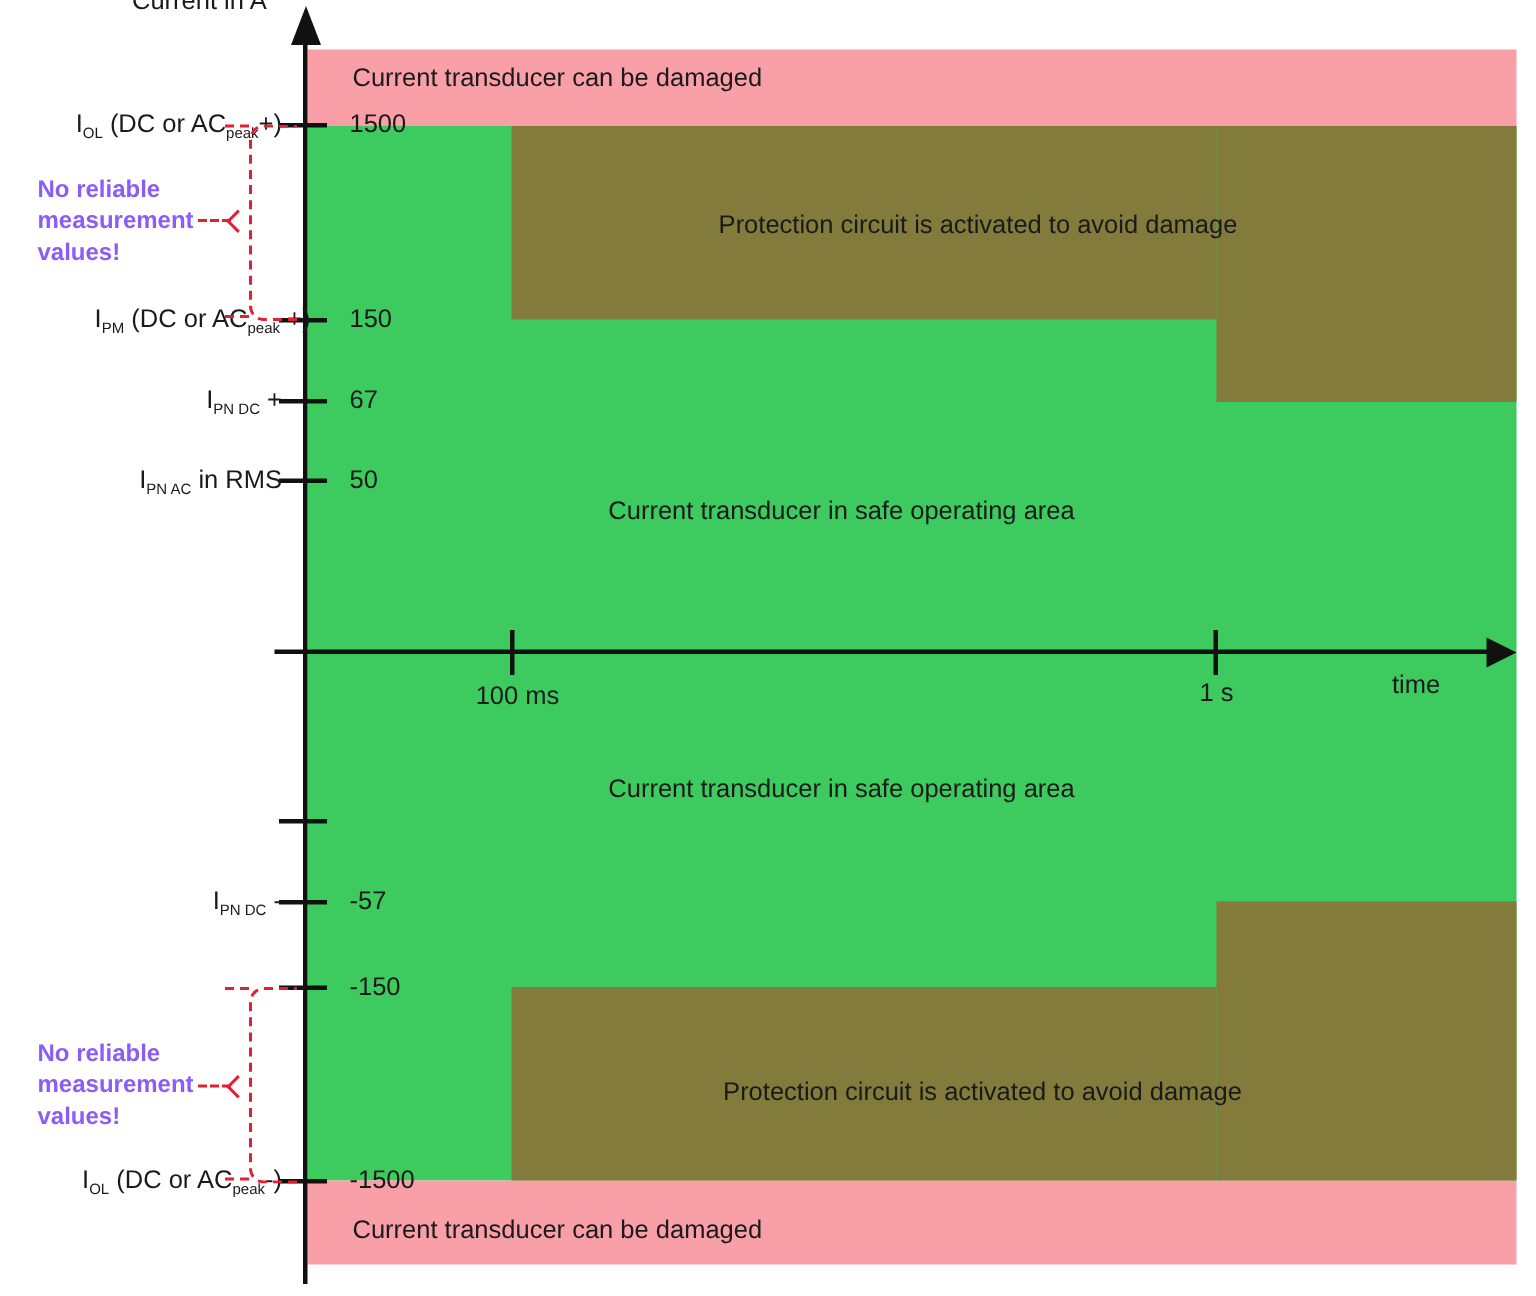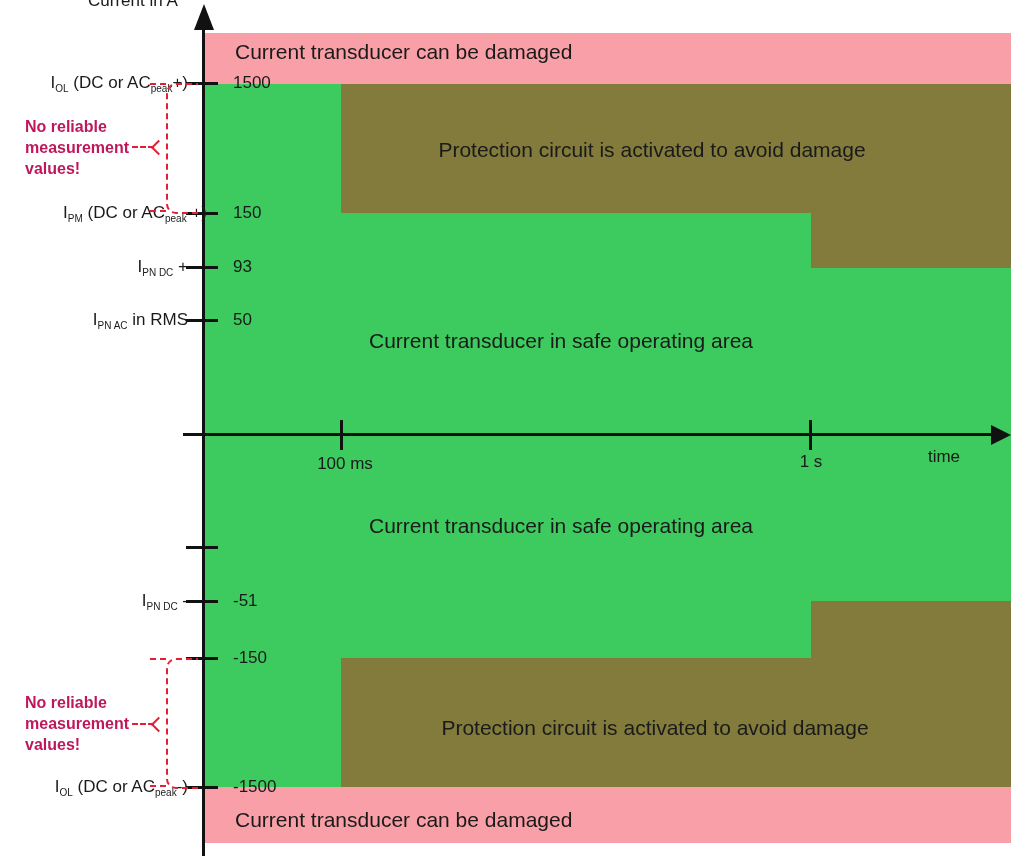--- a/index.html
+++ b/index.html
@@ -1,39 +1,39 @@
 <!DOCTYPE html>
 <html><head>
 <meta charset="utf-8">
 <style>
   html,body { margin:0; padding:0; background:#ffffff; }
   .stage {
     position:relative; width:1024px; height:864px; background:#fff;
     font-family:"Liberation Sans", sans-serif; color:#1a1a1a; overflow:hidden;
   }
   .rect { position:absolute; }
-  .zone-text { position:absolute; font-size:21px; white-space:nowrap; color:#1a1a1a; }
+  .zone-text { position:absolute; font-size:17px; white-space:nowrap; color:#1a1a1a; }
   .centered { transform:translate(-50%,-50%); }
   .vcenter { transform:translateY(-50%); }
   .axis { position:absolute; background:#111; }
   .tick-y { position:absolute; background:#111; width:32px; height:3px; left:186px; }
   .tick-x { position:absolute; background:#111; width:3px; height:30px; top:420px; }
   .yarrow { position:absolute; left:194px; top:4px; width:0; height:0;
             border-left:10px solid transparent; border-right:10px solid transparent;
             border-bottom:26px solid #111; }
   .xarrow { position:absolute; left:991px; top:425px; width:0; height:0;
             border-top:10px solid transparent; border-bottom:10px solid transparent;
             border-left:20px solid #111; }
   .ylab { position:absolute; left:233px; font-size:17px; white-space:nowrap; transform:translateY(-50%); }
   .left-label { position:absolute; left:0; width:188px; text-align:right; font-size:17px;
                 white-space:nowrap; transform:translateY(-50%); }
   .left-label .sub { font-size:10px; position:relative; top:4px; }
   .xlab { position:absolute; font-size:17px; white-space:nowrap; transform:translate(-50%,-50%); }
   .ytitle { position:absolute; font-size:17px; white-space:nowrap; transform:translateY(-50%); }
-  .red-note { position:absolute; left:25px; color:#be185d; font-size:16px; font-weight:700;
+  .red-note { position:absolute; left:25px; color:#8b5cf6; font-size:16px; font-weight:700;
               line-height:21px; white-space:nowrap; }
   .bracket { position:absolute; left:166px; width:30px;
              border-top:2px dashed #e51f33; border-left:2px dashed #e51f33;
              border-bottom:2px dashed #e51f33; border-radius:10px 0 0 10px; }
   .rdash { position:absolute; border-top:2px dashed #e51f33; height:0; }
   .chev { position:absolute; width:9px; height:9px;
           border-left:2px solid #e51f33; border-bottom:2px solid #e51f33;
           transform:rotate(45deg); }
 </style>
 </head>
@@ -68,23 +68,23 @@
   <div class="tick-y" style="top:546px;"></div>
   <div class="tick-y" style="top:600px;"></div>
   <div class="tick-y" style="top:657px;"></div>
   <div class="tick-y" style="top:786px;"></div>
 
   <div class="tick-x" style="left:340px;"></div>
   <div class="tick-x" style="left:809px;"></div>
 
   <div class="ylab" style="top:83px;">1500</div>
   <div class="ylab" style="top:213px;">150</div>
-  <div class="ylab" style="top:267px;">93</div>
+  <div class="ylab" style="top:267px;">67</div>
   <div class="ylab" style="top:320px;">50</div>
-  <div class="ylab" style="top:601px;">-51</div>
+  <div class="ylab" style="top:601px;">-57</div>
   <div class="ylab" style="top:658px;">-150</div>
   <div class="ylab" style="top:787px;">-1500</div>
 
   <div class="left-label" style="top:83px;"><span>I</span><span class="sub">OL</span><span> (DC or AC</span><span class="sub">peak</span><span>+)</span></div>
   <div class="left-label" style="top:213px;padding-left:19px;"><span>I</span><span class="sub">PM</span><span> (DC or AC</span><span class="sub">peak</span><span> +)</span></div>
   <div class="left-label" style="top:320px;"><span>I</span><span class="sub">PN AC</span><span> in RMS</span></div>
   <div class="left-label" style="top:267px;"><span>I</span><span class="sub">PN DC</span><span> +</span></div>
   <div class="left-label" style="top:601px;"><span>I</span><span class="sub">PN DC</span><span> -</span></div>
   <div class="left-label" style="top:787px;"><span>I</span><span class="sub">OL</span><span> (DC or AC</span><span class="sub">peak</span><span>-)</span></div>
 

